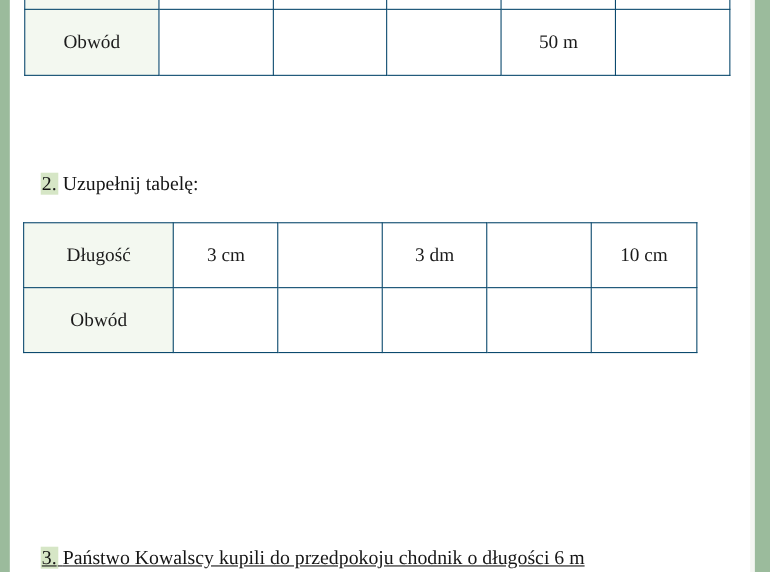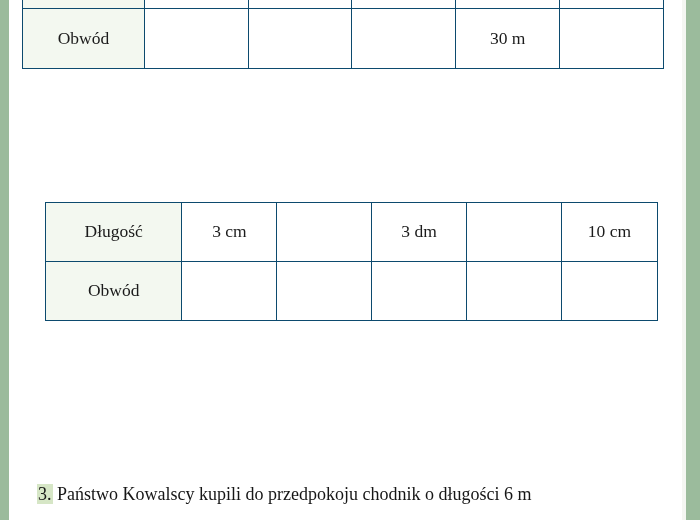--- a/index.html
+++ b/index.html
@@ -75,37 +75,37 @@
     left: 9px;
     top: -52px;
     width: 642px;
   }
   .table-top-wrap table { width: 100%; }
   .table-top-wrap td { height: 59px; }
 
   
   .table-main-wrap {
     position: absolute;
-    left: 32px;
+    left: 8px;
     top: 202px;
     width: 613px;
   }
   .table-main-wrap table { width: 100%; }
   .table-main-wrap td { height: 58px; }
 
   
   .prompt {
     position: absolute;
     font-size: 18px;
     line-height: 25px;
     color: #161616;
     white-space: nowrap;
   }
   .prompt-2 { left: 24px; top: 155px; }
-  .prompt-3 { left: 24px; top: 482px; white-space: normal; width: 650px; }
+  .prompt-3 { left: 24px; top: 495px; white-space: normal; width: 650px; text-decoration: underline; }
 
   .num-badge {
     background: #d6e6c6;
     padding: 0 1px;
   }
 </style>
 </head>
 <body>
 
 <div class="edge-stripe left"></div>
@@ -132,27 +132,30 @@
           <td>49 dm²</td>
           <td></td>
           <td></td>
           <td></td>
         </tr>
         <tr>
           <td class="label-cell">Obwód</td>
           <td></td>
           <td></td>
           <td></td>
-          <td>30 m</td>
+          <td>50 m</td>
           <td></td>
         </tr>
       </tbody>
     </table>
   </div>
 
+  <div class="prompt prompt-2">
+    <span class="num-badge">2.</span><span>&nbsp;</span><span>Uzupełnij tabelę:</span>
+  </div>
 
   <div class="table-main-wrap">
     <table class="ex-table">
       <colgroup>
         <col style="width:22.3%">
           <col style="width:15.5%">
           <col style="width:15.5%">
         <col style="width:15.5%">
           <col style="width:15.5%">
           <col style="width:15.7%">

